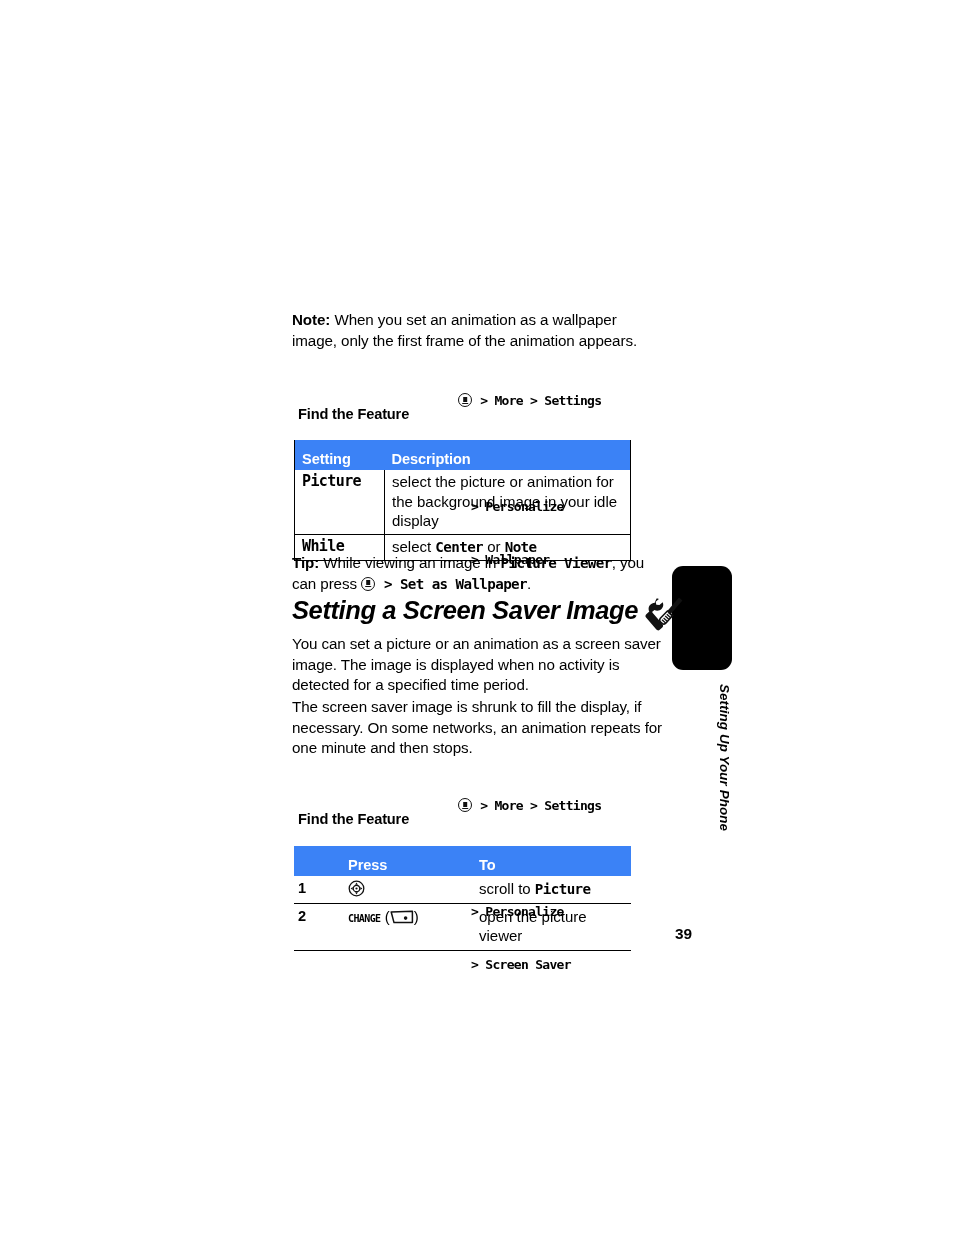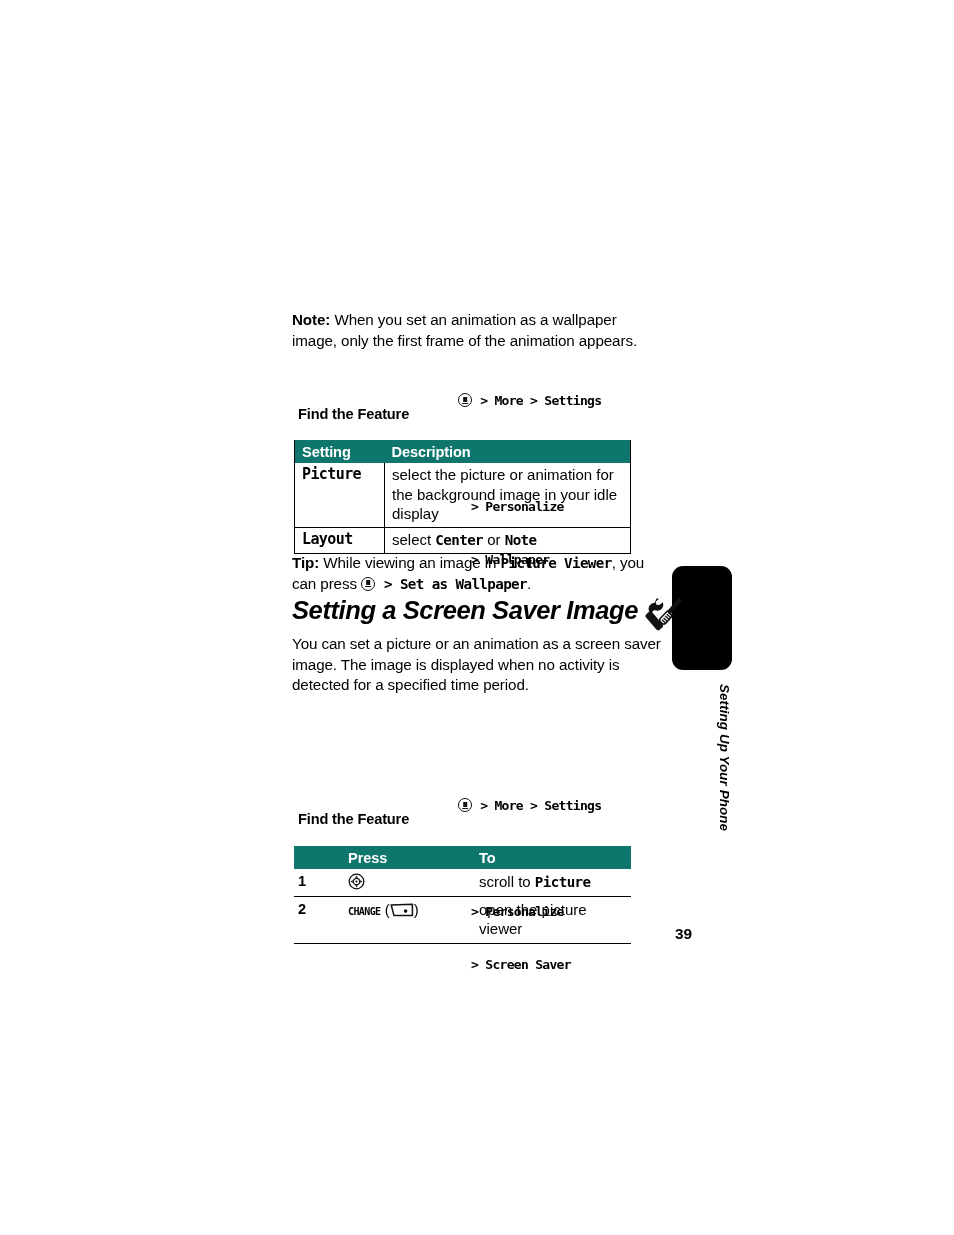--- a/index.html
+++ b/index.html
@@ -99,27 +99,27 @@
     background: #111;
   }
 
   
   .doctable {
     position: absolute;
     border-collapse: collapse;
     font-size: 14.8px;
   }
   .doctable th {
-    background: #0f766e;
+    background: #3b82f6;
     color: #ffffff;
     font-weight: bold;
     text-align: left;
     font-size: 14.6px;
     letter-spacing: -0.1px;
-    padding: 4px 0 3px 7px;
+    padding: 11px 0 3px 7px;
     border: none;
   }
   .doctable td {
     vertical-align: top;
     padding: 2px 6px 3px 7px;
     line-height: 19.5px;
     font-size: 15px;
   }
 
   
@@ -270,21 +270,21 @@
         <th class="c1">Setting</th>
         <th>Description</th>
       </tr>
     </thead>
     <tbody>
       <tr>
         <td class="c1 mono">Picture</td>
         <td>select the picture or animation for the background image in your idle display</td>
       </tr>
       <tr>
-        <td class="c1 mono">Layout</td>
+        <td class="c1 mono">While</td>
         <td><span>select </span><span class="mono">Center</span><span> or </span><span class="mono">Note</span></td>
       </tr>
     </tbody>
   </table>
 
   <div class="body-text" id="tip-para">
     <span class="b">Tip:</span><span> While viewing an image in </span><span class="mono">Picture Viewer</span><span>, you can press </span><span class="menukey"></span><span class="mono"> &gt; </span><span class="mono">Set as Wallpaper</span><span>.</span>
   </div>
 
   <div id="screen-saver-heading">Setting a Screen Saver Image</div>
@@ -303,20 +303,21 @@
           <line x1="20.6" y1="22.0" x2="24.2" y2="25.2"></line>
           <line x1="22.2" y1="20.1" x2="25.8" y2="23.3"></line>
           <line x1="23.8" y1="18.3" x2="27.4" y2="21.5"></line>
           <line x1="25.4" y1="16.5" x2="29.0" y2="19.7"></line>
         </g>
       </g>
     </svg>
   </div>
 
   <div class="body-text" id="para-1">You can set a picture or an animation as a screen saver image. The image is displayed when no activity is detected for a specified time period.</div>
+  <div class="body-text" id="para-2">The screen saver image is shrunk to fill the display, if necessary. On some networks, an animation repeats for one minute and then stops.</div>
 
   <div class="fff-label" style="left:298px; top:763px;">Find the Feature</div>
   <div class="fff-path" style="left:458px; top:762px;">
     <span class="ln"><span class="menukey"></span> <span>&gt; More &gt; Settings</span></span>
     <span class="ln ind"><span>&gt; Other Settings</span></span>
     <span class="ln ind"><span>&gt; Personalize</span></span>
     <span class="ln ind"><span>&gt; Screen Saver</span></span>
   </div>
 
   <table class="doctable" id="press-table">

